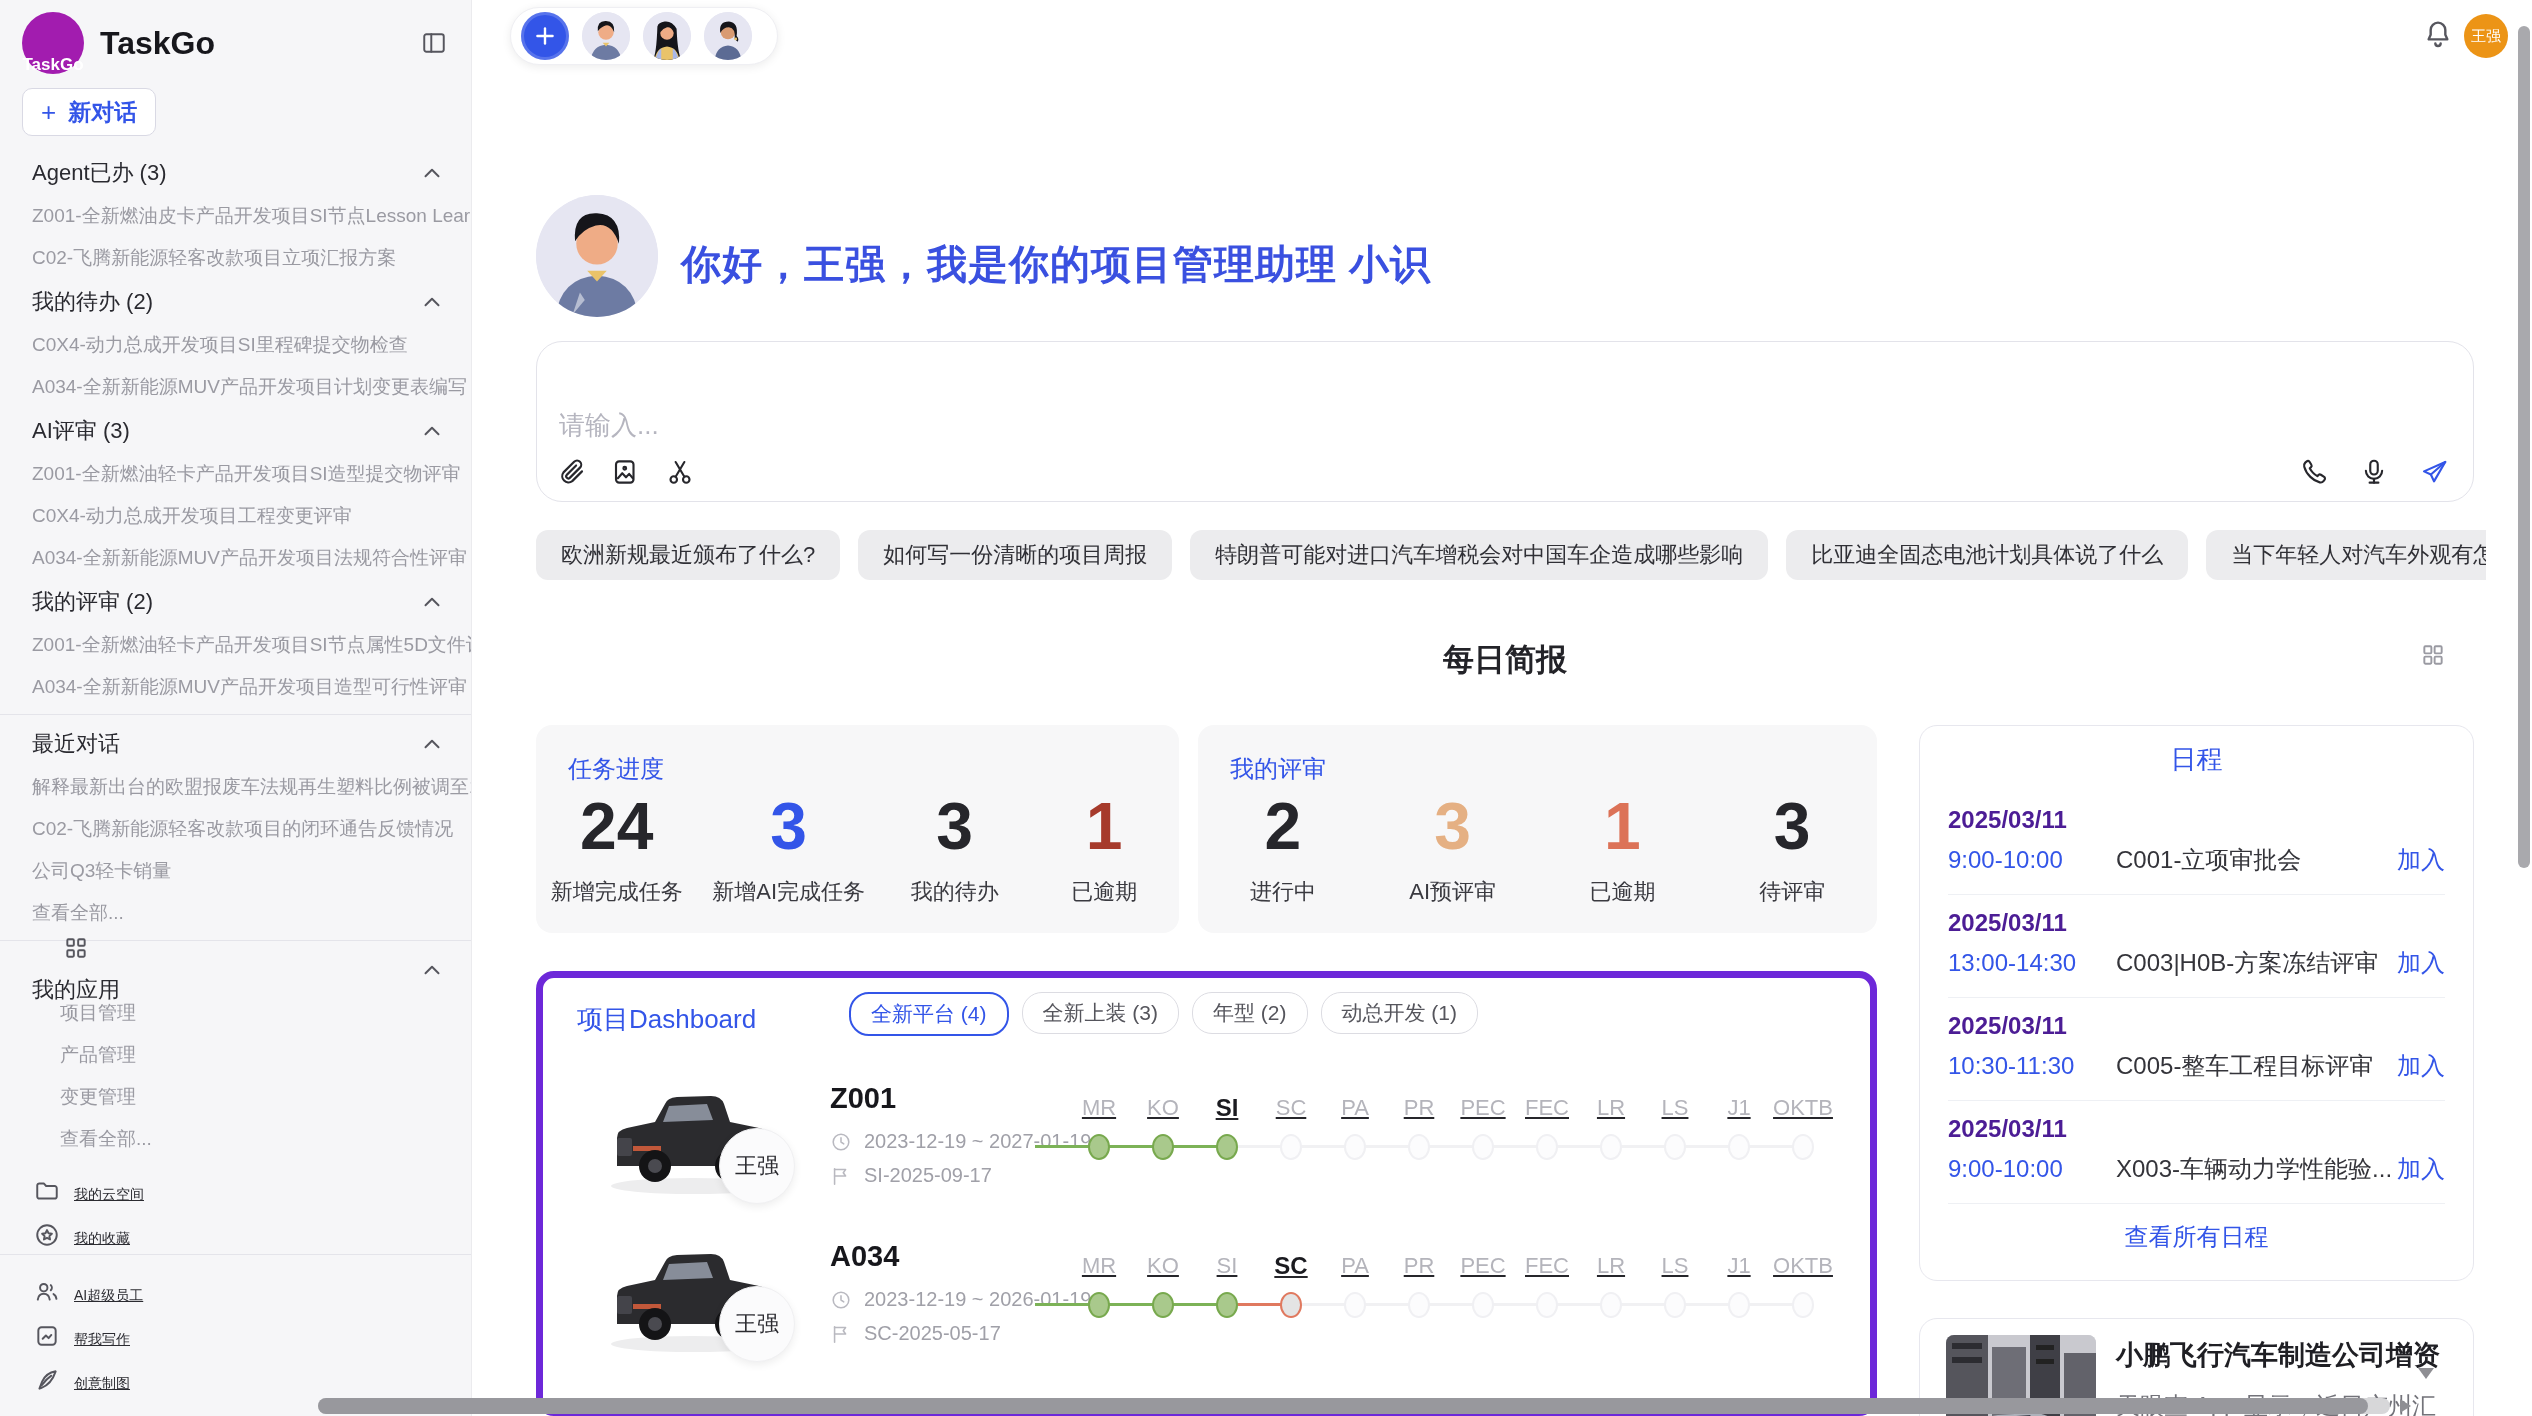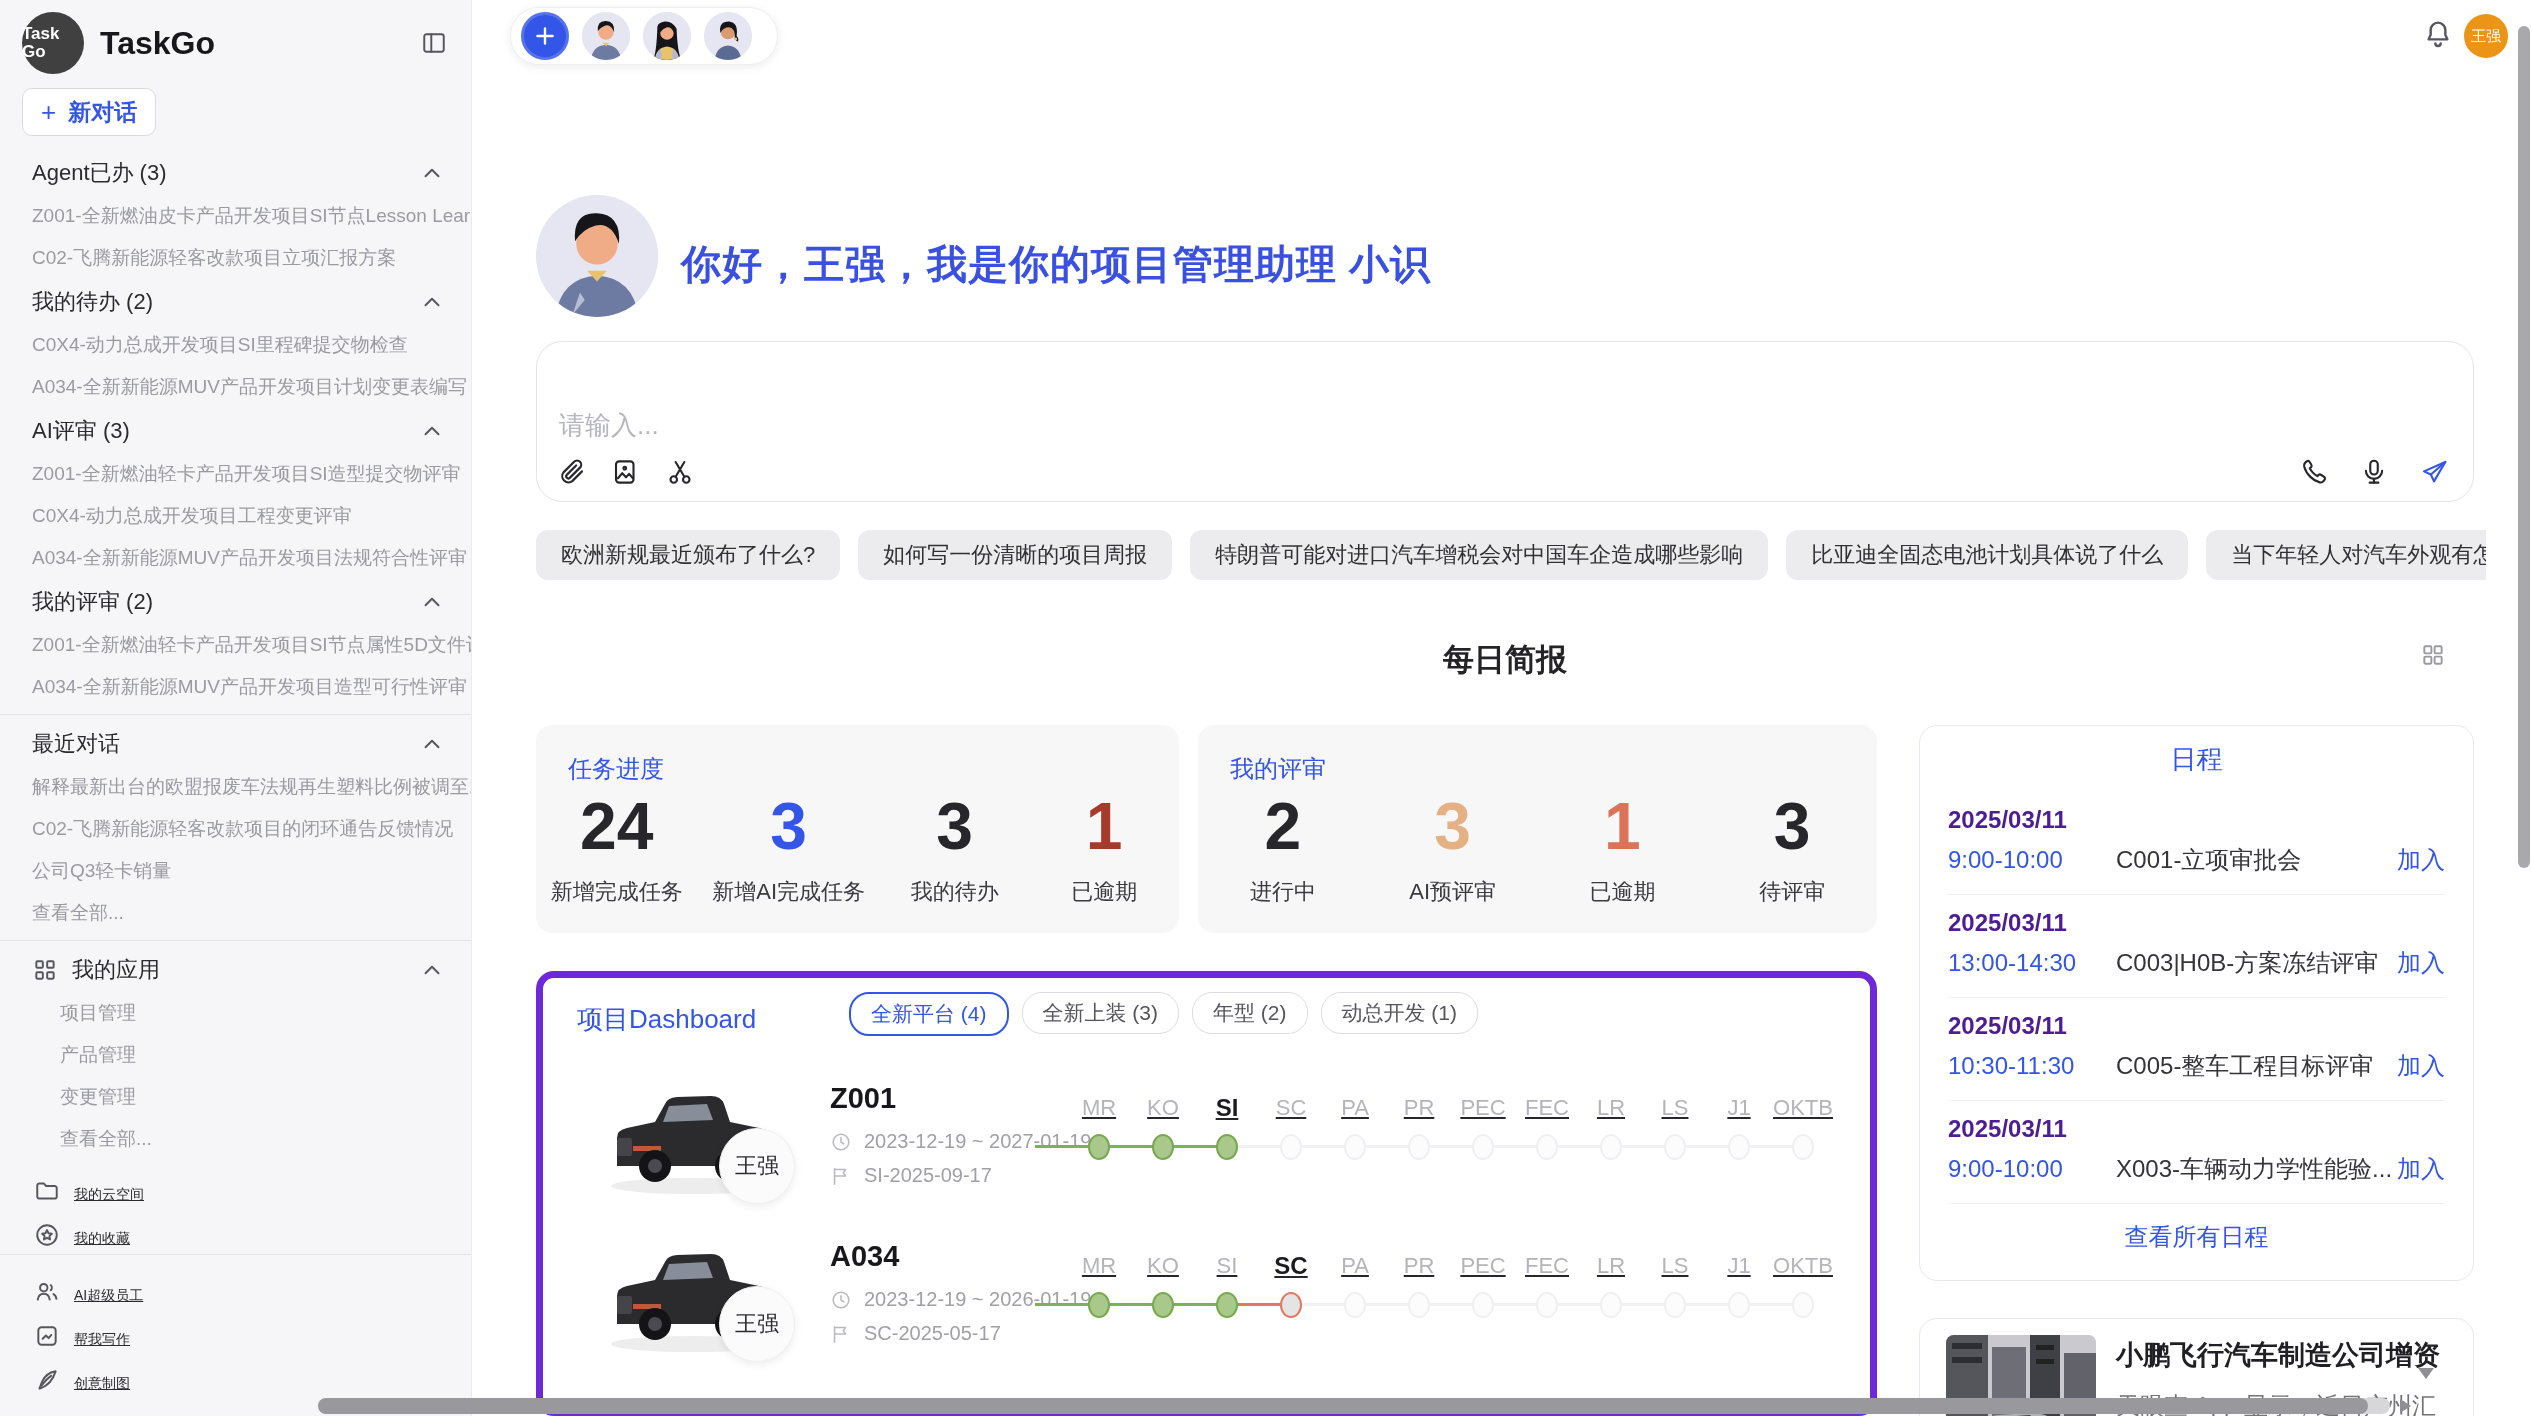--- a/index.html
+++ b/index.html
@@ -3,33 +3,33 @@
 <meta charset="utf-8">
 <style>
   html,body{margin:0;padding:0;}
   body{width:2532px;height:1416px;overflow:hidden;position:relative;background:#fff;
        font-family:"Liberation Sans","DejaVu Sans",sans-serif;color:#26262b;}
   svg.ic{width:26px;height:26px;stroke:#56565e;fill:none;stroke-width:1.8;stroke-linecap:round;stroke-linejoin:round;}
 
   
   .sidebar{position:absolute;left:0;top:0;width:472px;height:1416px;background:#f6f6f8;border-right:1px solid #ebebee;box-sizing:border-box;}
   .logo-row{display:flex;align-items:center;gap:16px;padding:12px 20px 6px 22px;}
-  .logo{width:62px;height:62px;border-radius:50%;background:#404040;color:#fff;display:flex;flex-direction:column;
-        align-items:flex-start;justify-content:center;font-size:17px;line-height:1.05;font-weight:700;flex:none;}
+  .logo{width:62px;height:62px;border-radius:50%;background:#a21caf;color:#fff;display:flex;flex-direction:row;
+        align-items:flex-end;justify-content:center;font-size:17px;line-height:1.05;font-weight:700;flex:none;}
   .app-title{font-size:32px;font-weight:700;color:#17171c;flex:1;}
   .collapse-btn{width:34px;height:34px;display:flex;align-items:center;justify-content:center;cursor:pointer;}
   .new-chat{display:flex;align-items:center;gap:12px;margin:8px 22px 14px 22px;height:48px;background:#fff;
             border:1px solid #d9d9e4;border-radius:10px;padding:0 18px;font-size:23px;color:#3355e8;font-weight:600;cursor:pointer;}
   .new-chat .plus{font-size:26px;font-weight:400;}
   .sec-h{display:flex;align-items:center;justify-content:space-between;padding:0 26px 0 32px;height:45px;font-size:22px;color:#2a2a30;cursor:pointer;}
   .s-item{height:42px;line-height:42px;padding:0 26px 0 32px;font-size:19px;color:#9a9aa2;white-space:nowrap;overflow:hidden;cursor:pointer;}
   .sb-div{border-top:1px solid #e4e4ea;margin:6px 0;}
   .apps-item{height:42px;line-height:42px;padding-left:60px;font-size:19px;color:#9a9aa2;cursor:pointer;}
   .sb-row{display:flex;align-items:flex-end;gap:14px;height:44px;padding:0 26px 0 34px;font-size:14px;color:#2b2b31;cursor:pointer;text-decoration:underline;}
-  .sec-h .left{display:flex;align-items:center;gap:14px;}
+  .sec-h .left{display:flex;align-items:center;gap:14px;flex-direction:column;}
 
   
   .topbar-pill{position:absolute;left:510px;top:7px;width:268px;height:58px;background:#fff;border:1px solid #efeff3;
                border-radius:30px;box-shadow:0 2px 10px rgba(0,0,0,.08);display:flex;align-items:center;gap:13px;padding:0 10px;box-sizing:border-box;}
   .plus-btn{width:48px;height:48px;border-radius:50%;background:#3355e8;box-shadow:inset 0 0 0 3px rgba(255,255,255,.18);
             display:flex;align-items:center;justify-content:center;cursor:pointer;flex:none;}
   .tavatar{width:48px;height:48px;border-radius:50%;overflow:hidden;background:#e4e4f0;flex:none;cursor:pointer;}
   .bell-btn{position:absolute;left:2422px;top:18px;width:32px;height:32px;cursor:pointer;}
   .user-avatar{position:absolute;left:2464px;top:14px;width:44px;height:44px;border-radius:50%;background:#ec9416;color:#fff;
                display:flex;align-items:center;justify-content:center;font-size:15px;cursor:pointer;}

